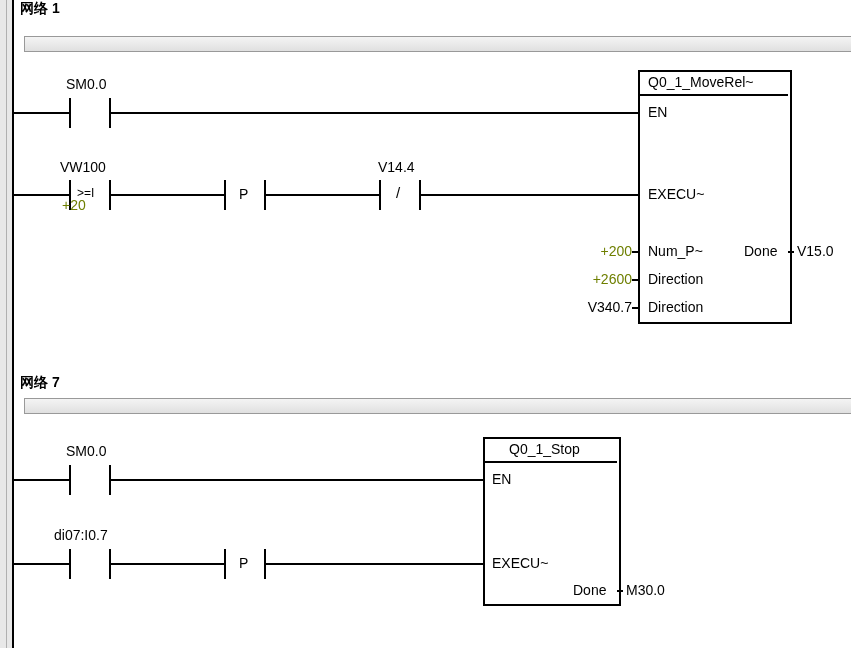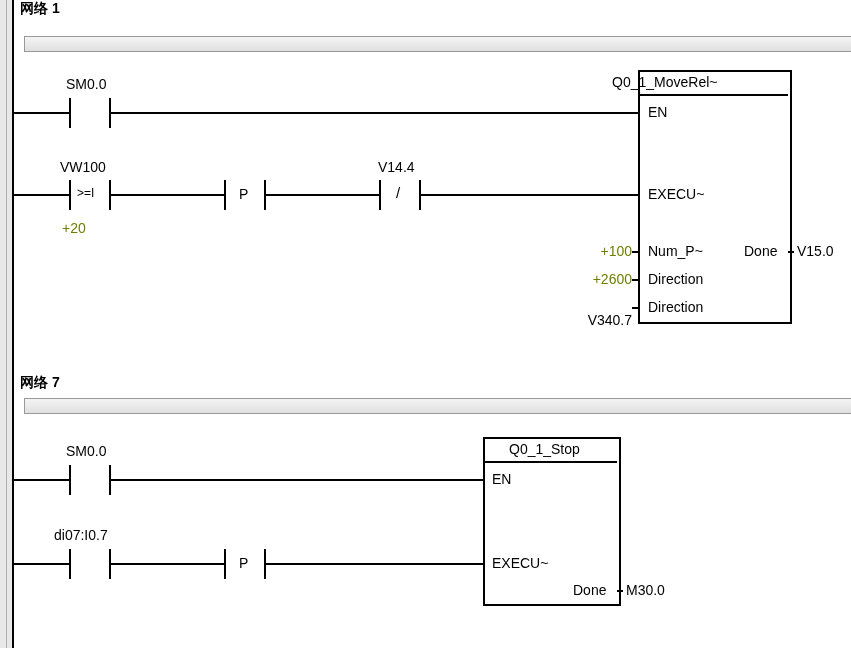--- a/index.html
+++ b/index.html
@@ -34,57 +34,57 @@
   <div class="vline" style="left:109px;top:98px;height:30px"></div>
   <div class="txt" style="left:66px;top:76px">SM0.0</div>
   <div class="hline" style="left:111px;top:112px;width:527px"></div>
 
   <div class="hline" style="left:14px;top:194px;width:55px"></div>
 
   <div class="vline" style="left:69px;top:180px;height:30px"></div>
   <div class="vline" style="left:109px;top:180px;height:30px"></div>
   <div class="txt" style="left:77px;top:186px;font-size:12px">&gt;=I</div>
   <div class="txt" style="left:60px;top:159px">VW100</div>
-  <div class="txt olive" style="left:62px;top:220px">+20</div>
+  <div class="txt olive" style="left:62px;top:197px">+20</div>
   <div class="hline" style="left:111px;top:194px;width:113px"></div>
 
   <div class="vline" style="left:224px;top:180px;height:30px"></div>
   <div class="vline" style="left:264px;top:180px;height:30px"></div>
   <div class="txt" style="left:239px;top:186px">P</div>
   <div class="hline" style="left:266px;top:194px;width:113px"></div>
 
   <div class="vline" style="left:379px;top:180px;height:30px"></div>
   <div class="vline" style="left:419px;top:180px;height:30px"></div>
   <div class="txt" style="left:396px;top:184px;font-size:15px">/</div>
   <div class="txt" style="left:378px;top:159px">V14.4</div>
   <div class="hline" style="left:421px;top:194px;width:217px"></div>
 
   <div class="box" style="left:638px;top:70px;width:150px;height:250px"></div>
-  <div class="txt" style="left:612px;top:74px">Q0_1_MoveRel~</div>
+  <div class="txt" style="left:648px;top:74px">Q0_1_MoveRel~</div>
 
   <div class="hline" style="left:638px;top:94px;width:150px"></div>
 
   <div class="txt" style="left:648px;top:104px">EN</div>
 
   <div class="txt" style="left:648px;top:186px">EXECU~</div>
 
   <div class="pin-l" style="left:632px;top:251px;width:6px"></div>
-  <div class="txt olive" style="left:594px;top:243px;text-align:right;width:38px">+100</div>
+  <div class="txt olive" style="left:594px;top:243px;text-align:right;width:38px">+200</div>
   <div class="txt" style="left:648px;top:243px">Num_P~</div>
 
   <div class="txt" style="left:744px;top:243px">Done</div>
   <div class="pin-r" style="left:788px;top:251px;width:6px"></div>
   <div class="txt" style="left:797px;top:243px">V15.0</div>
 
   <div class="pin-l" style="left:632px;top:279px;width:6px"></div>
   <div class="txt olive" style="left:585px;top:271px;text-align:right;width:47px">+2600</div>
   <div class="txt" style="left:648px;top:271px">Direction</div>
 
   <div class="pin-l" style="left:632px;top:307px;width:6px"></div>
-  <div class="txt" style="left:579px;top:312px;text-align:right;width:53px">V340.7</div>
+  <div class="txt" style="left:579px;top:299px;text-align:right;width:53px">V340.7</div>
   <div class="txt" style="left:648px;top:299px">Direction</div>
 
   <div class="nw-title txt" style="top:374px">网络  7</div>
   <div class="nw-bar" style="top:398px"></div>
 
   <div class="hline" style="left:14px;top:479px;width:55px"></div>
   <div class="vline" style="left:69px;top:465px;height:30px"></div>
   <div class="vline" style="left:109px;top:465px;height:30px"></div>
   <div class="txt" style="left:66px;top:443px">SM0.0</div>
   <div class="hline" style="left:111px;top:479px;width:372px"></div>

